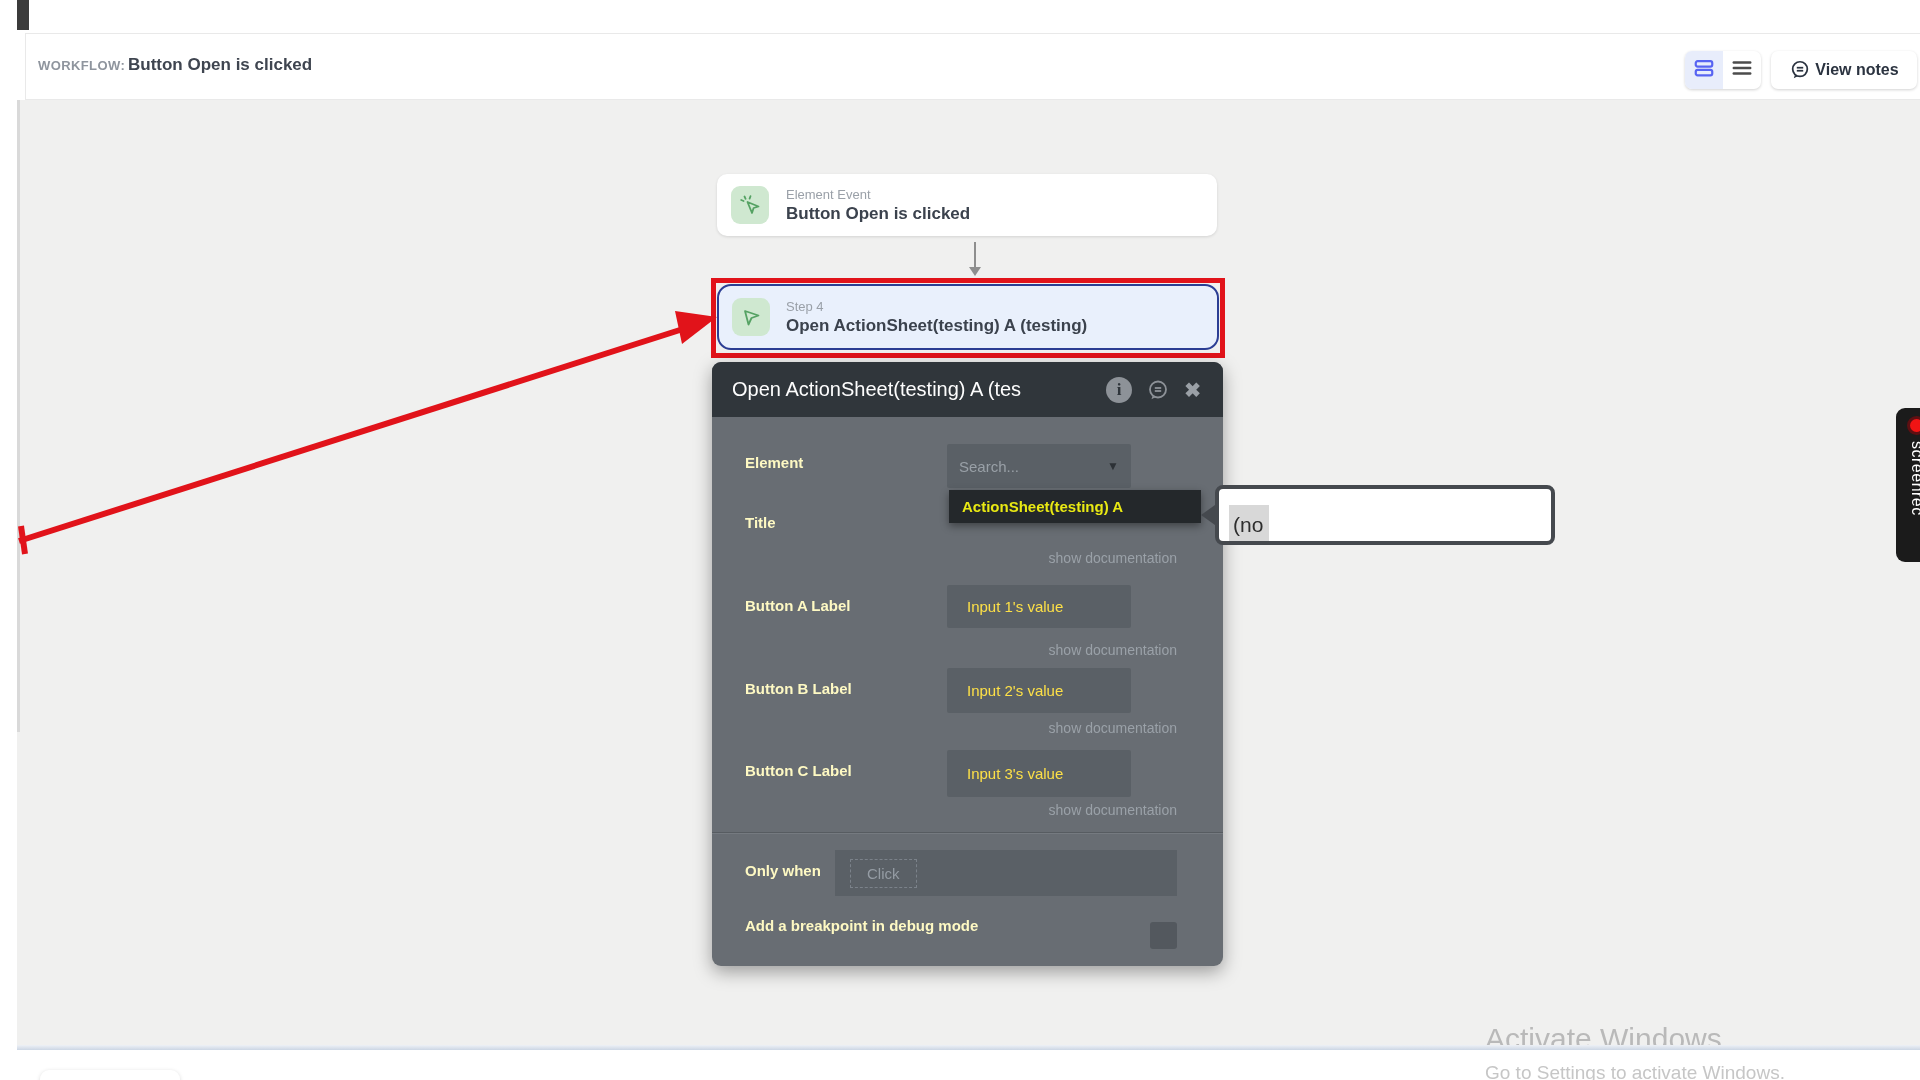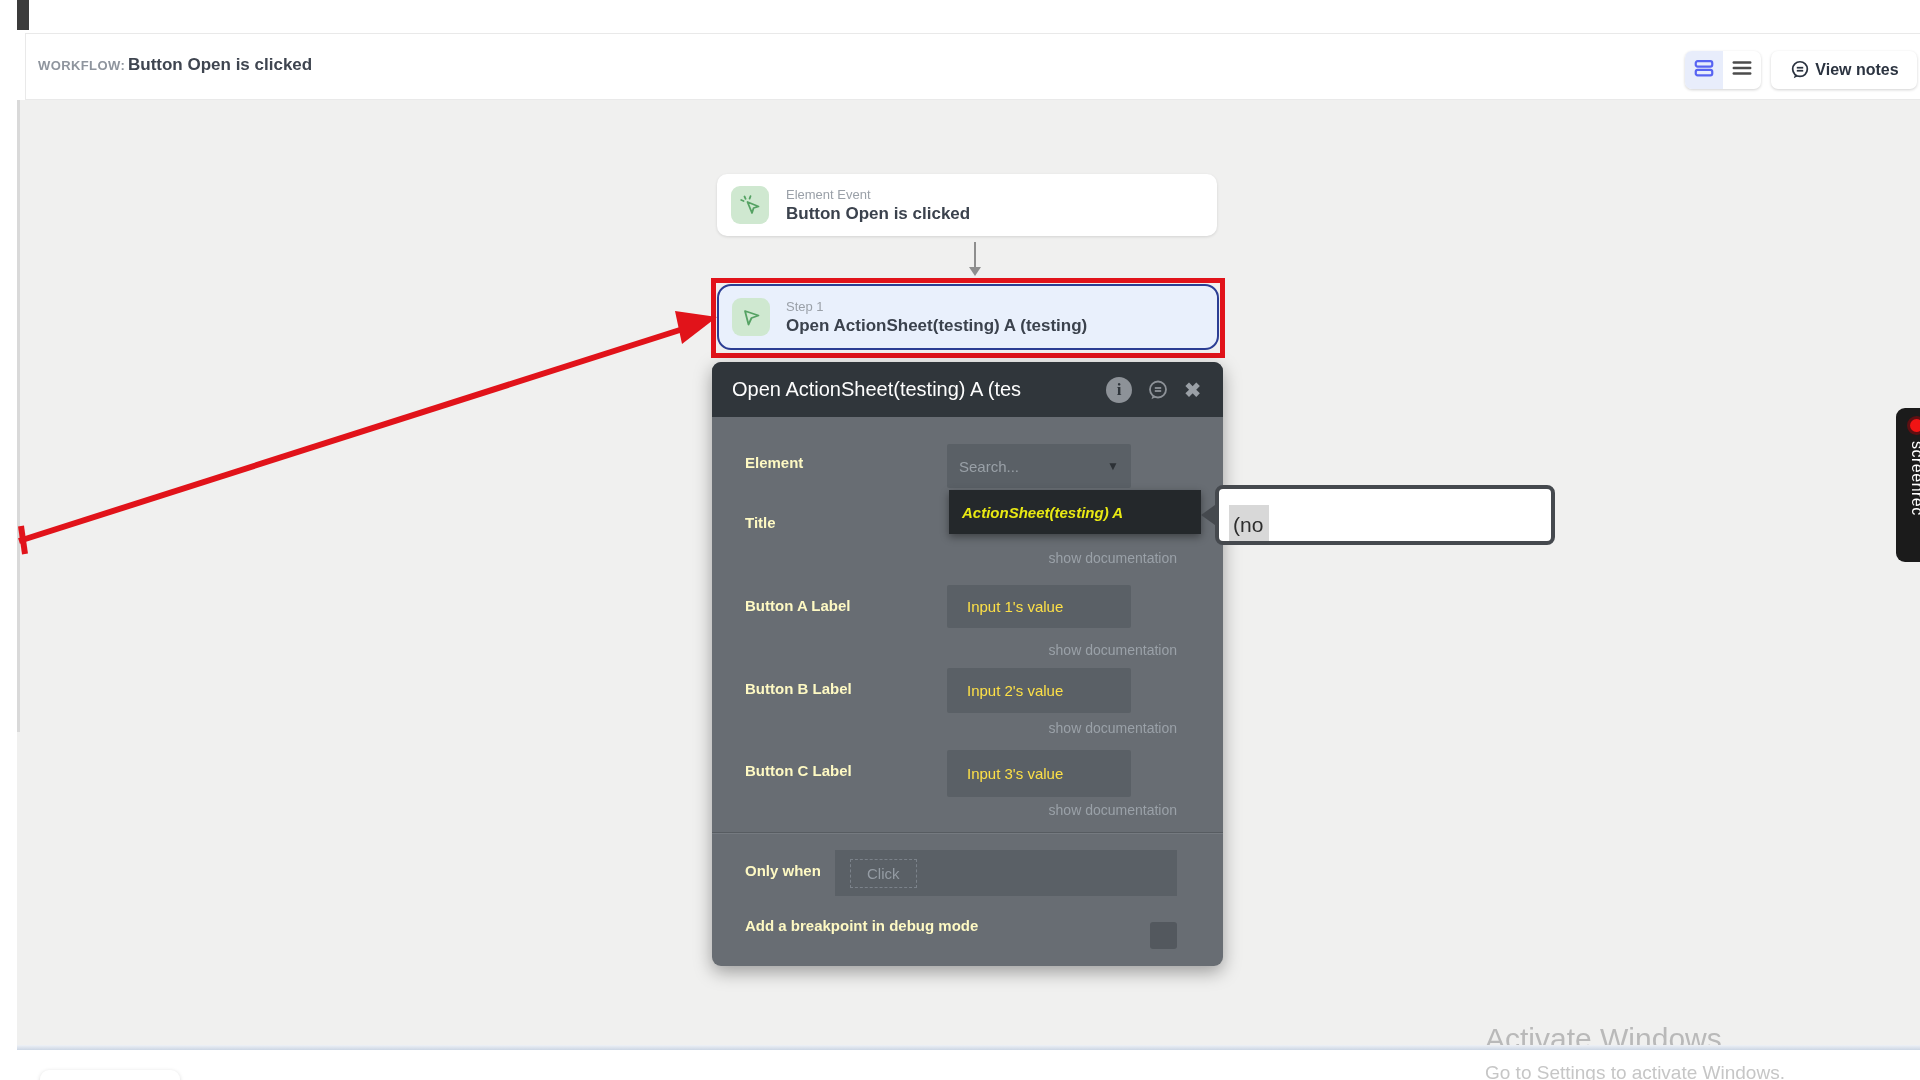--- a/index.html
+++ b/index.html
@@ -61,22 +61,22 @@
   .p-label { position:absolute; left:33px; font-size:15px; font-weight:bold; color:#fef9c3; }
   .p-input { position:absolute; left:235px; width:184px; background:#5a6066; border-radius:2px; display:flex; align-items:center; }
   .doc-link { position:absolute; right:46px; font-size:14px; color:#9aa1a8; cursor:pointer; }
   .dyn-value { font-size:15px; color:#fde047; padding-left:20px; cursor:pointer; }
 
   .search-input { border:0; outline:0; background:transparent; font-size:15px; color:#e8e8e8;
     font-family:"Liberation Sans", sans-serif; padding-left:12px; width:180px; }
   .search-input::placeholder { color:#99a0a7; }
   .select-caret { position:absolute; right:12px; font-size:12px; color:#2c3136; }
 
-  .dd-menu { position:absolute; left:237px; top:128px; width:252px; height:44px; background:#24282b;
-    box-shadow:0 3px 8px rgba(0,0,0,.4); display:flex; align-items:center; cursor:pointer;font-style:italic; }
+  .dd-menu { position:absolute; left:237px; top:128px; width:252px; height:33px; background:#24282b;
+    box-shadow:0 3px 8px rgba(0,0,0,.4); display:flex; align-items:center; cursor:pointer; }
   .dd-option { font-size:15px; font-weight:bold; color:#e9e913; padding-left:13px; }
 
   
   .title-popup { left:1198px; top:485px; width:340px; height:60px; background:#ffffff;
     border:4px solid #45494e; border-radius:8px; display:flex; align-items:flex-end; padding-left:10px; z-index:40; cursor:text; }
   .title-popup-arrow { left:1184px; top:505px; width:0; height:0; z-index:40;
     border-top:10px solid transparent; border-bottom:10px solid transparent; border-right:14px solid #45494e; }
   .sel-text { font-size:21px; color:#2e2e2e; background:#d8d8d8; padding:8px 6px 4px 4px; }
 
   .separator { position:absolute; left:0; top:470px; width:100%; height:2px;
@@ -175,21 +175,21 @@
     <div class="abs red-wrap">
       <div class="step-node">
         <div class="node-icon">
           <span style="display:flex;">
             <svg width="24" height="24" viewBox="0 0 24 24" fill="none" stroke="#55a263" stroke-width="1.8" stroke-linejoin="round">
               <polygon points="6,6 19.5,10.5 12.5,13 9.5,19.5"></polygon>
             </svg>
           </span>
         </div>
         <div class="node-texts">
-          <div class="node-type">Step 1</div>
+          <div class="node-type">Step 4</div>
           <div class="node-title">Open ActionSheet(testing) A (testing)</div>
         </div>
       </div>
     </div>
 
     <div class="abs zoom-ctl">
       
       
       
     </div>

